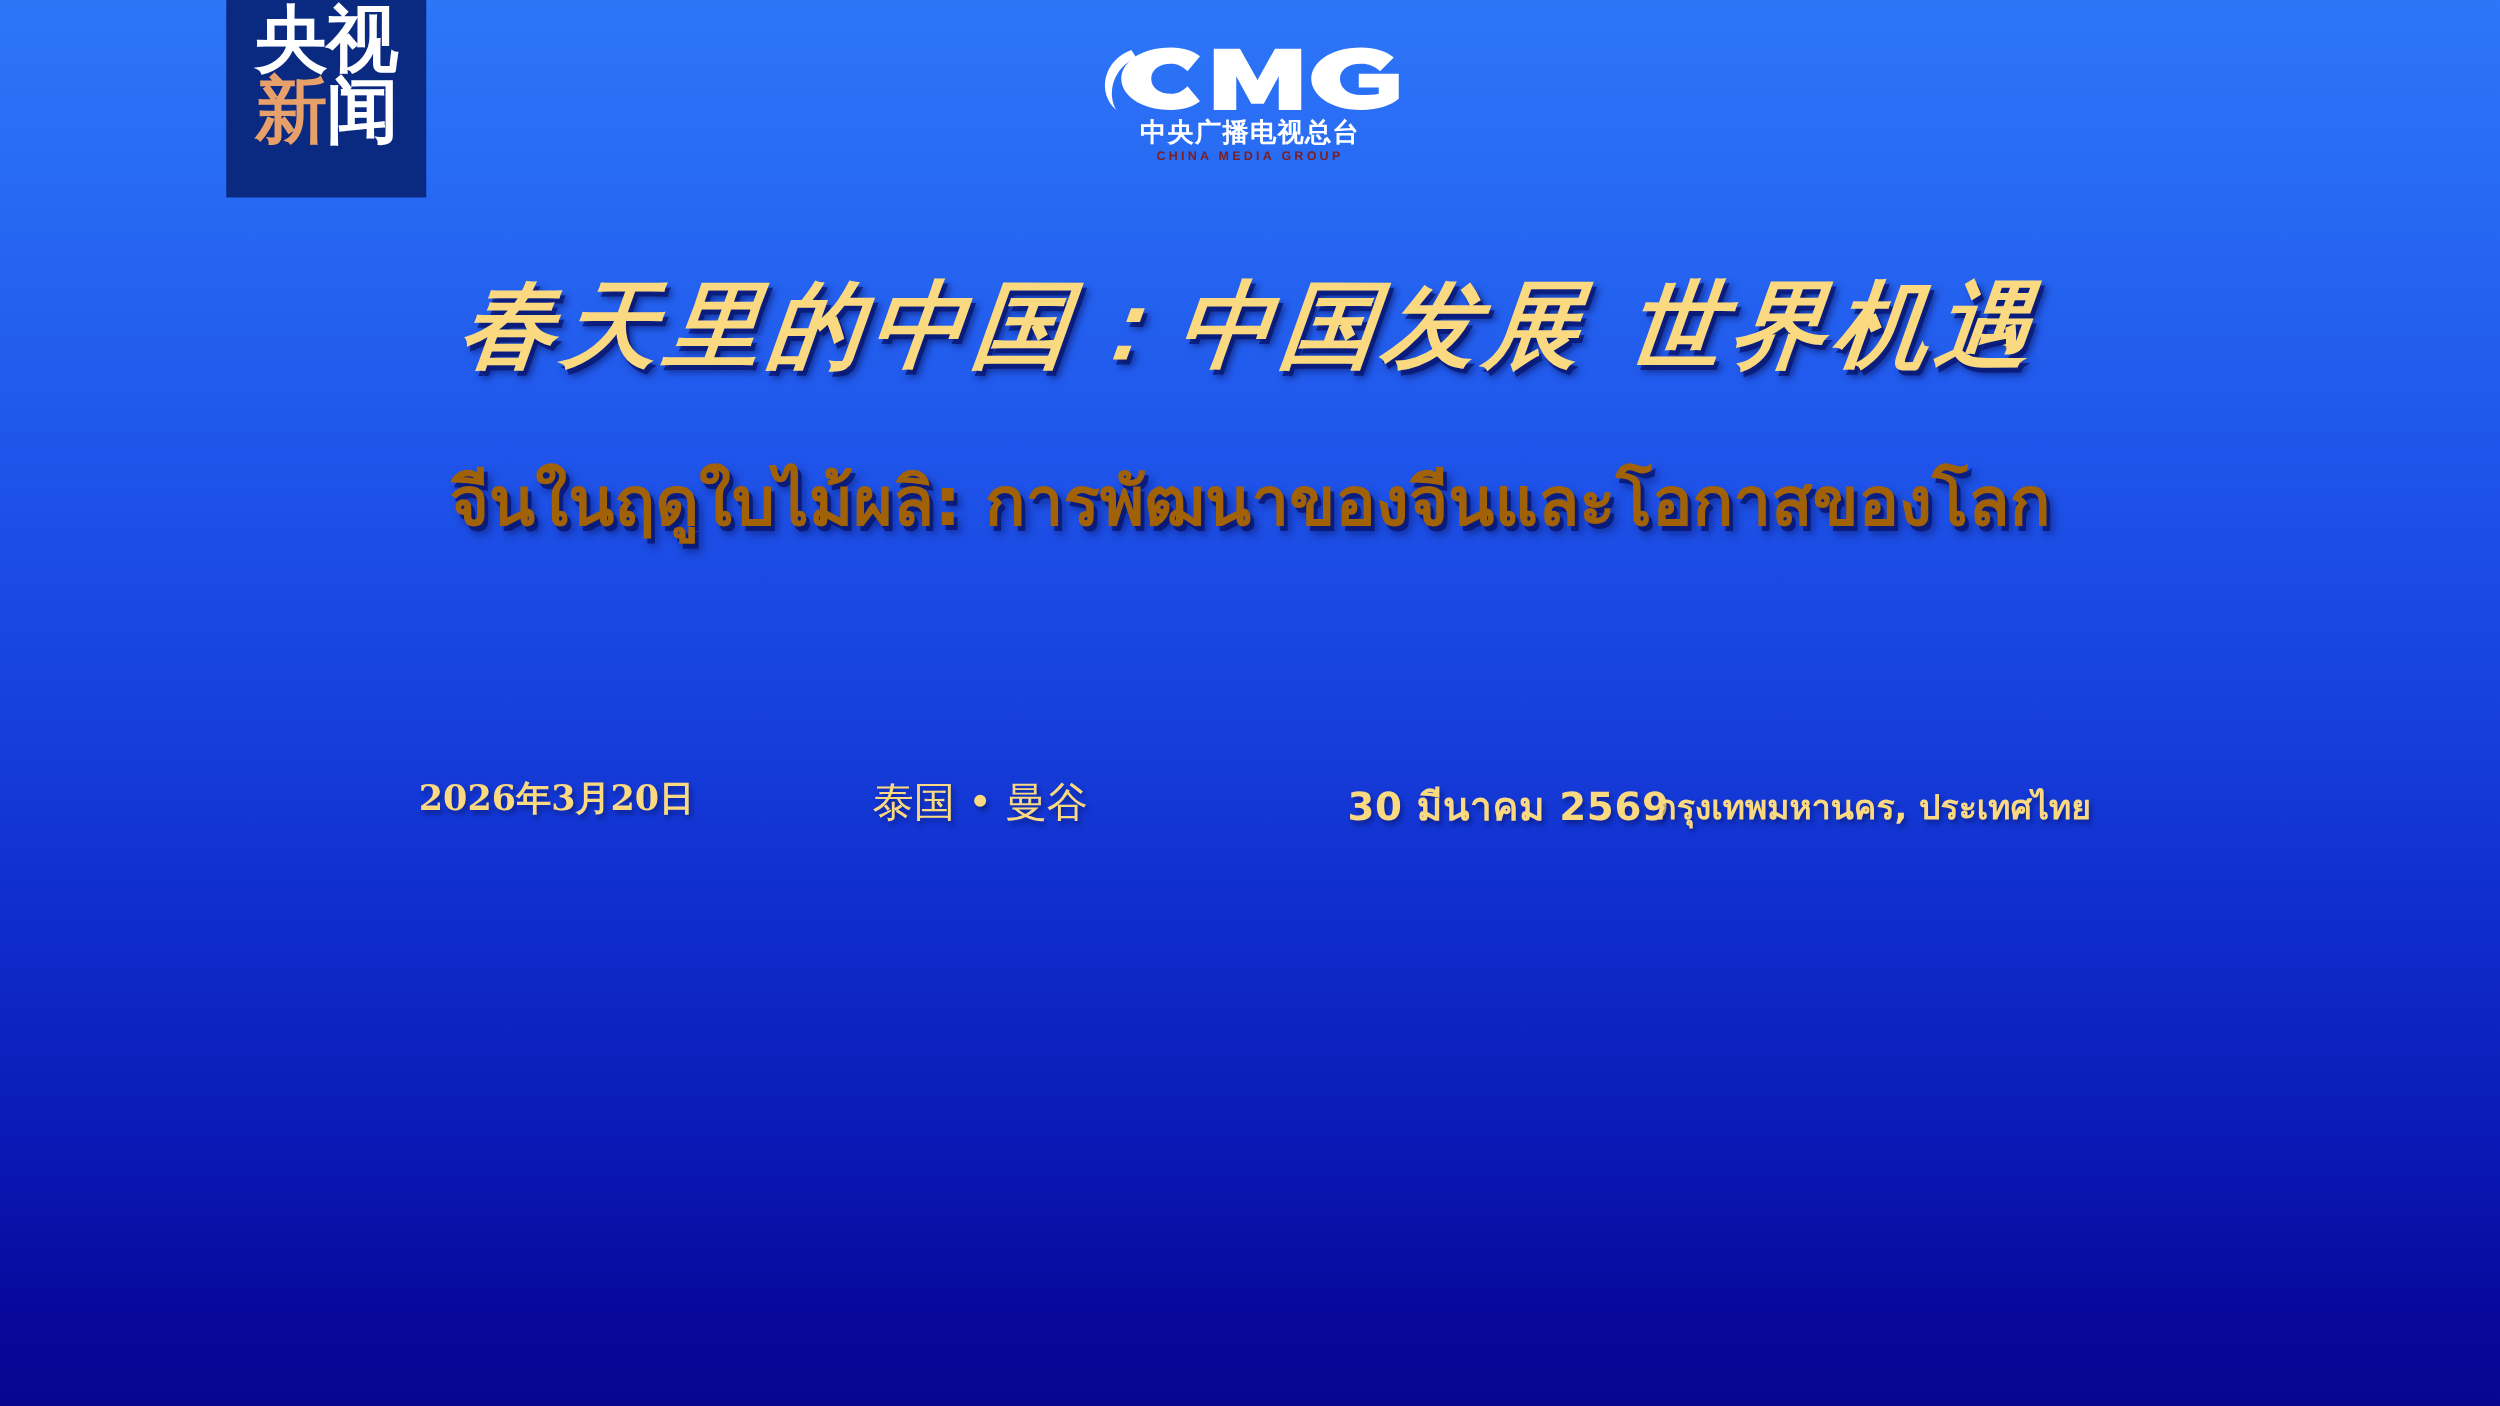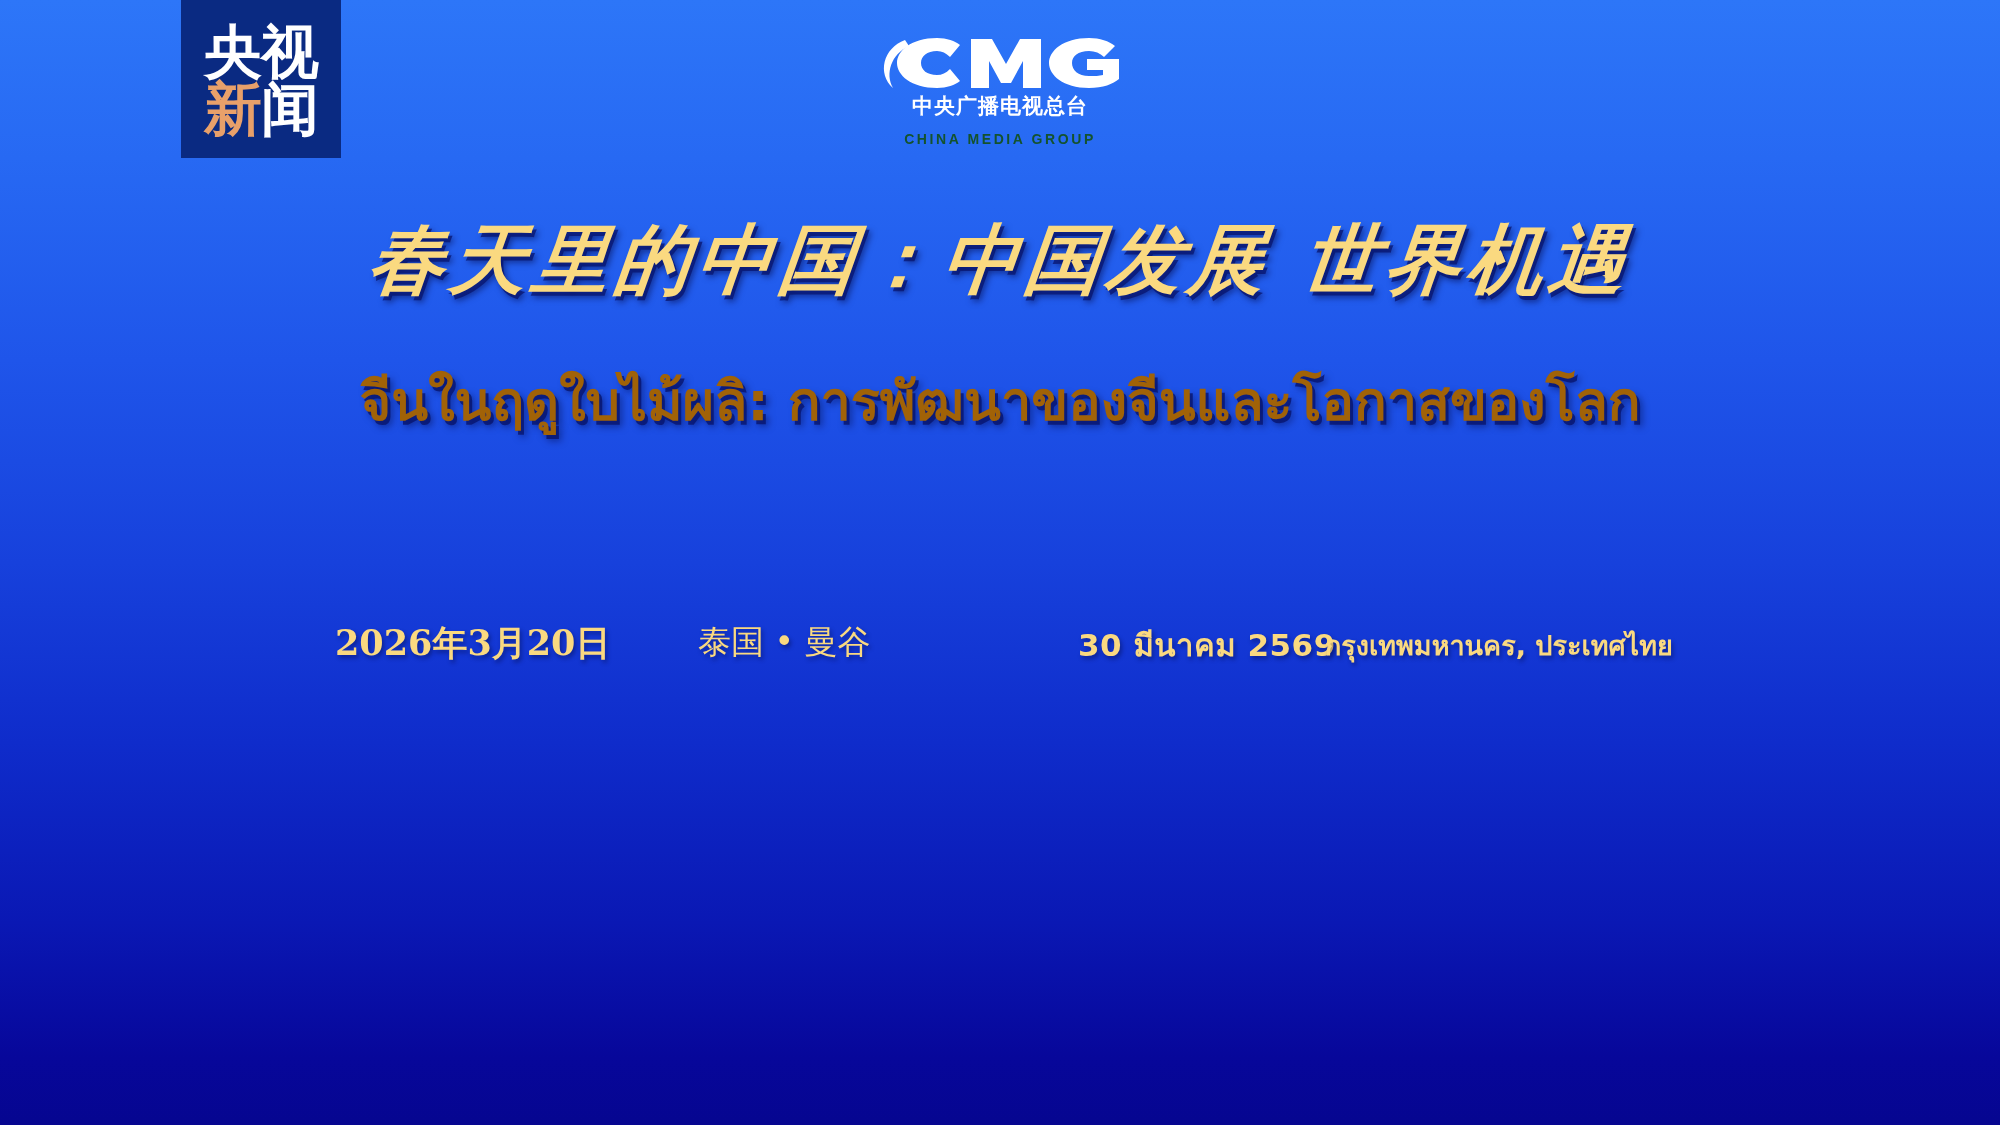--- a/index.html
+++ b/index.html
@@ -23,21 +23,21 @@
 
   
   .cctv-logo {
     position:absolute;
     left:181px; top:0;
     width:160px; height:158px;
     background:#0a2a82;
     display:flex;
     flex-direction:column;
     align-items:center;
-    justify-content:center;
+    justify-content:flex-start;
     gap:2px;
     padding-top:4px;
   }
   .cctv-row {
     display:flex;
     line-height:0.95;
     letter-spacing:-1px;
   }
   .cctv-row span {
     font-family:"DejaVu Sans", sans-serif;
@@ -70,26 +70,26 @@
   .cmg-cn {
     color:#ffffff;
     font-family:"DejaVu Sans", sans-serif;
     font-size:21px;
     font-weight:bold;
     letter-spacing:1px;
     margin-top:3px;
     line-height:1.1;
   }
   .cmg-en {
-    color:#14532d;
+    color:#7f1d1d;
     font-family:"Liberation Sans", sans-serif;
-    font-size:14px;
+    font-size:10px;
     font-weight:bold;
     letter-spacing:2.6px;
-    margin-top:13px;
+    margin-top:2px;
   }
 
   
   .main-title {
     position:absolute;
     left:0; right:0;
     top:210px;
     text-align:center;
     color:#fad980;
     font-family:"DejaVu Serif", serif;
@@ -131,21 +131,21 @@
   .info-item {
     position:absolute;
     color:#fad980;
     white-space:nowrap;
     text-shadow:2px 3px 4px rgba(4,10,70,0.45);
     top:0;
   }
   .info-date-cn {
     left:0;
     font-family:"DejaVu Serif", serif;
-    font-size:35px;
+    font-size:28px;
     font-weight:bold;
   }
   .info-loc-cn {
     left:363px;
     font-family:"DejaVu Sans", sans-serif;
     font-size:33px;
     font-weight:500;
     text-align:right;
   }
   .info-date-th {

